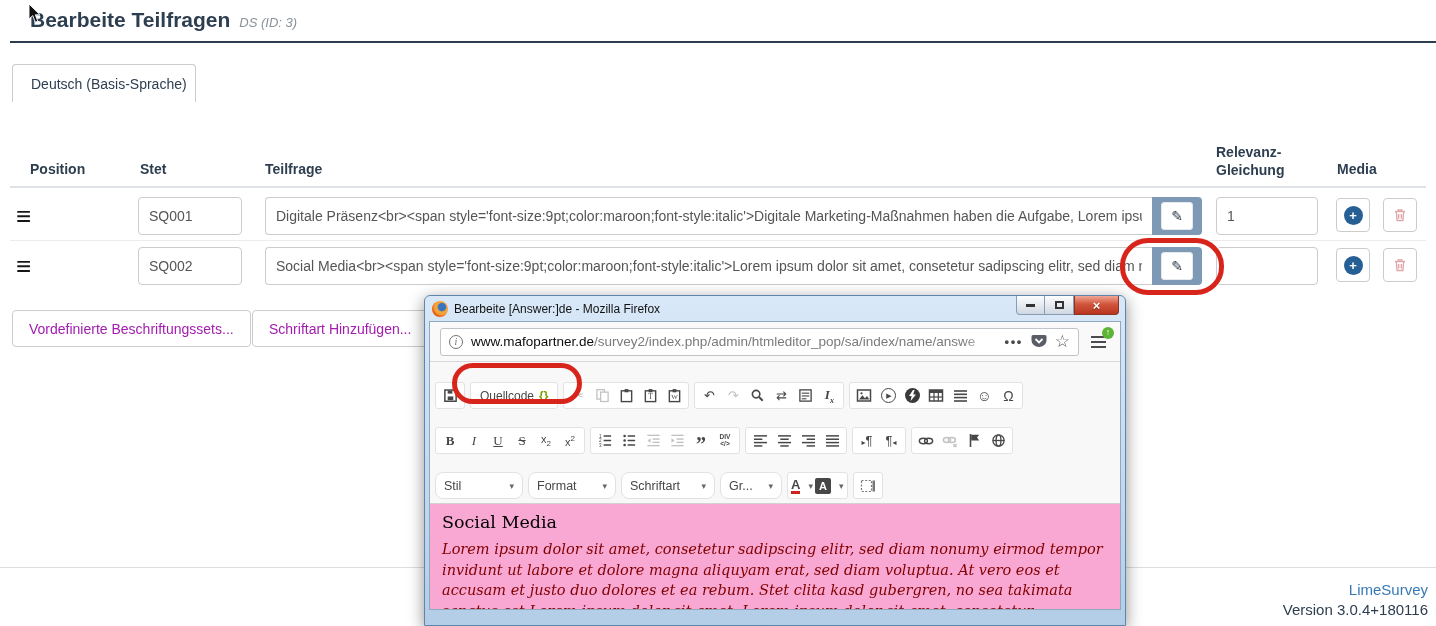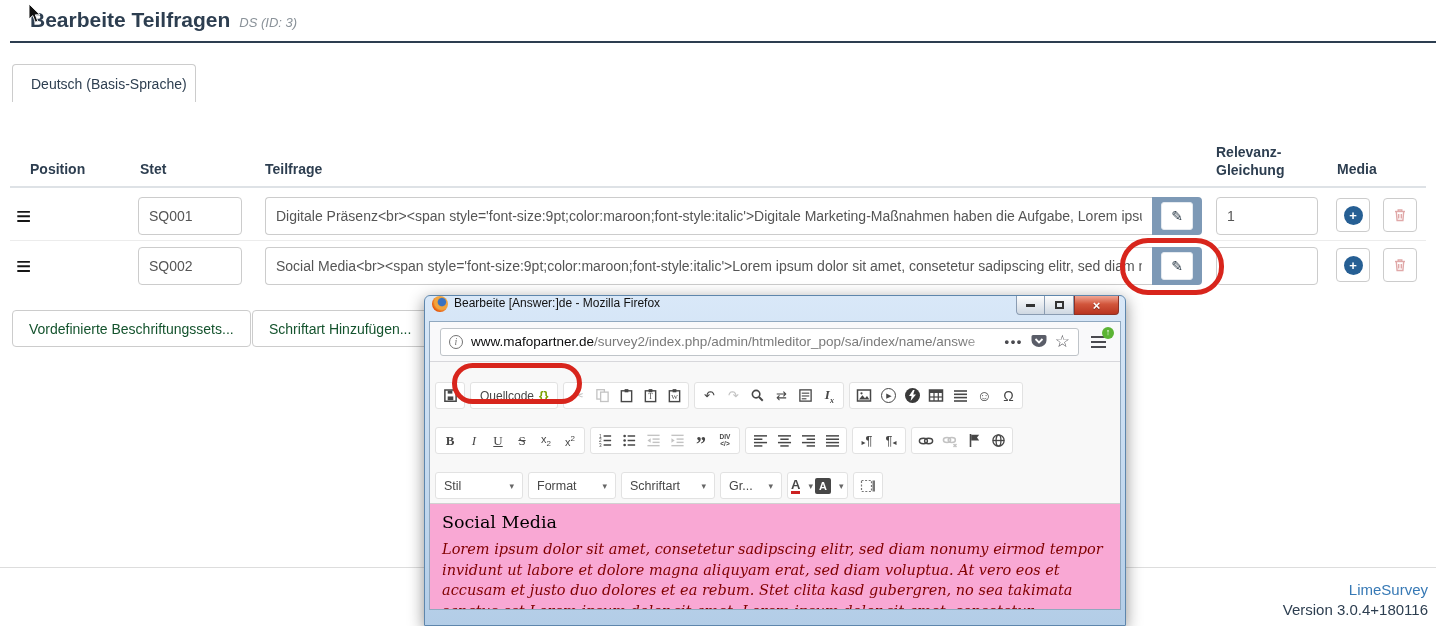--- a/index.html
+++ b/index.html
@@ -19,34 +19,34 @@
   .handle{position:absolute;left:16px;font-size:26px;font-weight:700;color:#161616;line-height:26px;cursor:grab}
   input.fld{height:38px;border:1px solid #ccc;border-radius:4px;font-family:"Liberation Sans",sans-serif;font-size:14px;color:#555;padding:0 10px;background:#fff;outline:none}
   .codef{position:absolute;left:138px;width:104px}
   .relf{position:absolute;left:1216px;width:102px}
   .sqgrp{position:absolute;left:265px;width:937px;height:38px;display:flex}
   .sqgrp input{flex:1;min-width:0;border:1px solid #ccc;border-radius:4px 0 0 4px;border-right:none;height:38px;font-family:"Liberation Sans",sans-serif;font-size:14px;color:#555;padding:0 10px;outline:none}
   .addon{width:50px;background:#7d99b6;border-radius:0 4px 4px 0;display:flex;align-items:center;justify-content:center}
   .pencilbtn{width:32px;height:28px;background:#fff;border:1px solid #e4e9ef;border-radius:3px;display:flex;align-items:center;justify-content:center;font-size:14px;color:#1c2c3a;cursor:pointer}
   .actbtn{position:absolute;width:34px;height:34px;background:#fff;border:1px solid #ccc;border-radius:4px;display:flex;align-items:center;justify-content:center;cursor:pointer}
   .pluscir{width:19px;height:19px;border-radius:50%;background:#265f94;color:#fff;font-size:13px;font-weight:700;display:flex;align-items:center;justify-content:center;line-height:1}
-  .pgbtn{position:absolute;top:310px;height:37px;background:#fff;border:1px solid #ccc;border-radius:4px;display:flex;align-items:center;padding:0 16px;font-size:14px;color:#14532d;cursor:pointer}
+  .pgbtn{position:absolute;top:310px;height:37px;background:#fff;border:1px solid #ccc;border-radius:4px;display:flex;align-items:center;padding:0 16px;font-size:14px;color:#a21caf;cursor:pointer}
   .footline{position:absolute;left:0;right:0;top:567px;height:1px;background:#ddd}
   .foot{position:absolute;right:8px;top:580px;text-align:right;line-height:20px}
   .foot .b{font-size:15px;color:#3779b5;cursor:pointer}
   .foot .v{font-size:15px;color:#2d3e50}
 
   
   .oval{position:absolute;border:5px solid #d8251c;z-index:70;pointer-events:none}
   .oval1{left:452px;top:363px;width:130px;height:41px;border-radius:21px}
   .oval2{left:1120px;top:238px;width:104px;height:57px;border-radius:28px}
 
   
   .win{position:absolute;left:424px;top:295px;width:702px;height:331px;z-index:40;background:linear-gradient(#d9e8f8,#b3cde7);border:1px solid #5e86ac;border-radius:6px 6px 0 0;box-shadow:0 4px 16px rgba(0,0,0,.45);padding:0 4px 8px}
-  .tbar{height:25px;display:flex;gap:6px;padding:0 3px;position:relative}
+  .tbar{height:25px;display:flex;align-items:center;gap:6px;padding:0 3px;position:relative}
   .fxlogo{width:16px;height:16px;border-radius:50%;background:radial-gradient(circle at 62% 38%,#3a73c0 0 26%,#f2a33c 34% 52%,#e8590c 70%,#b63a00 100%)}
   .wtitle{font-size:12px;color:#111;flex:1;white-space:nowrap;overflow:hidden}
   .winbtns{position:absolute;right:2px;top:0;display:flex}
   .wb{height:19px;display:flex;align-items:center;justify-content:center;border:1px solid #8a9cb2;border-top:none;background:linear-gradient(#fdfdfd,#cfd8e2);cursor:pointer}
   .wb.min{width:29px;border-radius:0 0 0 4px}
   .wb.max{width:29px;border-left:none}
   .wb.close{width:45px;border-radius:0 0 4px 0;background:linear-gradient(#f1a694,#d2563c 45%,#b83420);border-color:#8e3226;color:#fff;font-weight:700;font-size:13px;text-shadow:0 1px 1px rgba(0,0,0,.4)}
   .minbar{width:9px;height:3px;background:#333}
   .maxbox{width:9px;height:8px;border:2px solid #333}
   .client{background:#fff;border:1px solid #90a8bf;height:289px;display:flex;flex-direction:column;overflow:hidden}
@@ -69,21 +69,21 @@
   .grp{display:flex;align-items:center;background:#fff;border:1px solid #e2e2e2;border-radius:3px;height:27px;padding:0 2px}
   .tb{min-width:24px;height:24px;display:flex;align-items:center;justify-content:center;color:#474747;font-size:13px;border-radius:2px;cursor:pointer;padding:0 1px}
   .tb svg{display:block}
   .dis{color:#c3c3c3}
   .src{padding:0 7px;gap:5px;font-size:12px;color:#474747}
   .braces{color:#7aa100;font-weight:700;font-size:12px}
   .ltr1{font:700 13px "Liberation Serif",serif}
   .circ{width:15px;height:15px;border:1.5px solid #474747;border-radius:50%;display:flex;align-items:center;justify-content:center;font-size:7px;color:#474747;padding-left:1px}
   .fcirc{width:15px;height:15px;border-radius:50%;background:#3a3a3a;display:flex;align-items:center;justify-content:center}
   .divst{font-size:6.5px;font-weight:700;line-height:6.5px;text-align:center;color:#474747}
-  .dd{display:flex;align-items:center;justify-content:space-between;background:#fff;border:1px solid #e2e2e2;border-radius:3px;height:27px;padding:0 8px;font-size:12.5px;color:#474747;cursor:pointer}
+  .dd{display:flex;align-items:center;justify-content:space-between;background:#fff;border:1px solid #e2e2e2;border-radius:8px;height:27px;padding:0 8px;font-size:12.5px;color:#474747;cursor:pointer}
   .caret{font-size:9px;color:#666;margin-left:8px}
   .colA{font-size:13px;font-weight:700;color:#474747;border-bottom:3px solid #c22;line-height:13px}
   .colB{width:16px;height:16px;background:#474747;color:#fff;border-radius:2px;font-size:11px;font-weight:700;display:flex;align-items:center;justify-content:center}
 
   .ckbody{flex:1;background:#f9a8d4;padding:8px 12px 4px;font-family:"DejaVu Serif",serif;overflow:hidden;cursor:text}
   .ckbody h2{font-size:17.5px;font-weight:500;color:#000;margin:0 0 7px;font-family:"DejaVu Serif",serif}
   .ckbody p{font-size:14.5px;line-height:20.5px;color:#800000;font-style:italic}
   .ckpath{height:23px;border-top:1px solid #d1d1d1;background:linear-gradient(#fcfcfc,#f2f2f2);display:flex;align-items:center;padding:0 8px;font-size:12px;color:#555;font-family:"Liberation Sans",sans-serif;flex:none}
 </style>
 </head>

